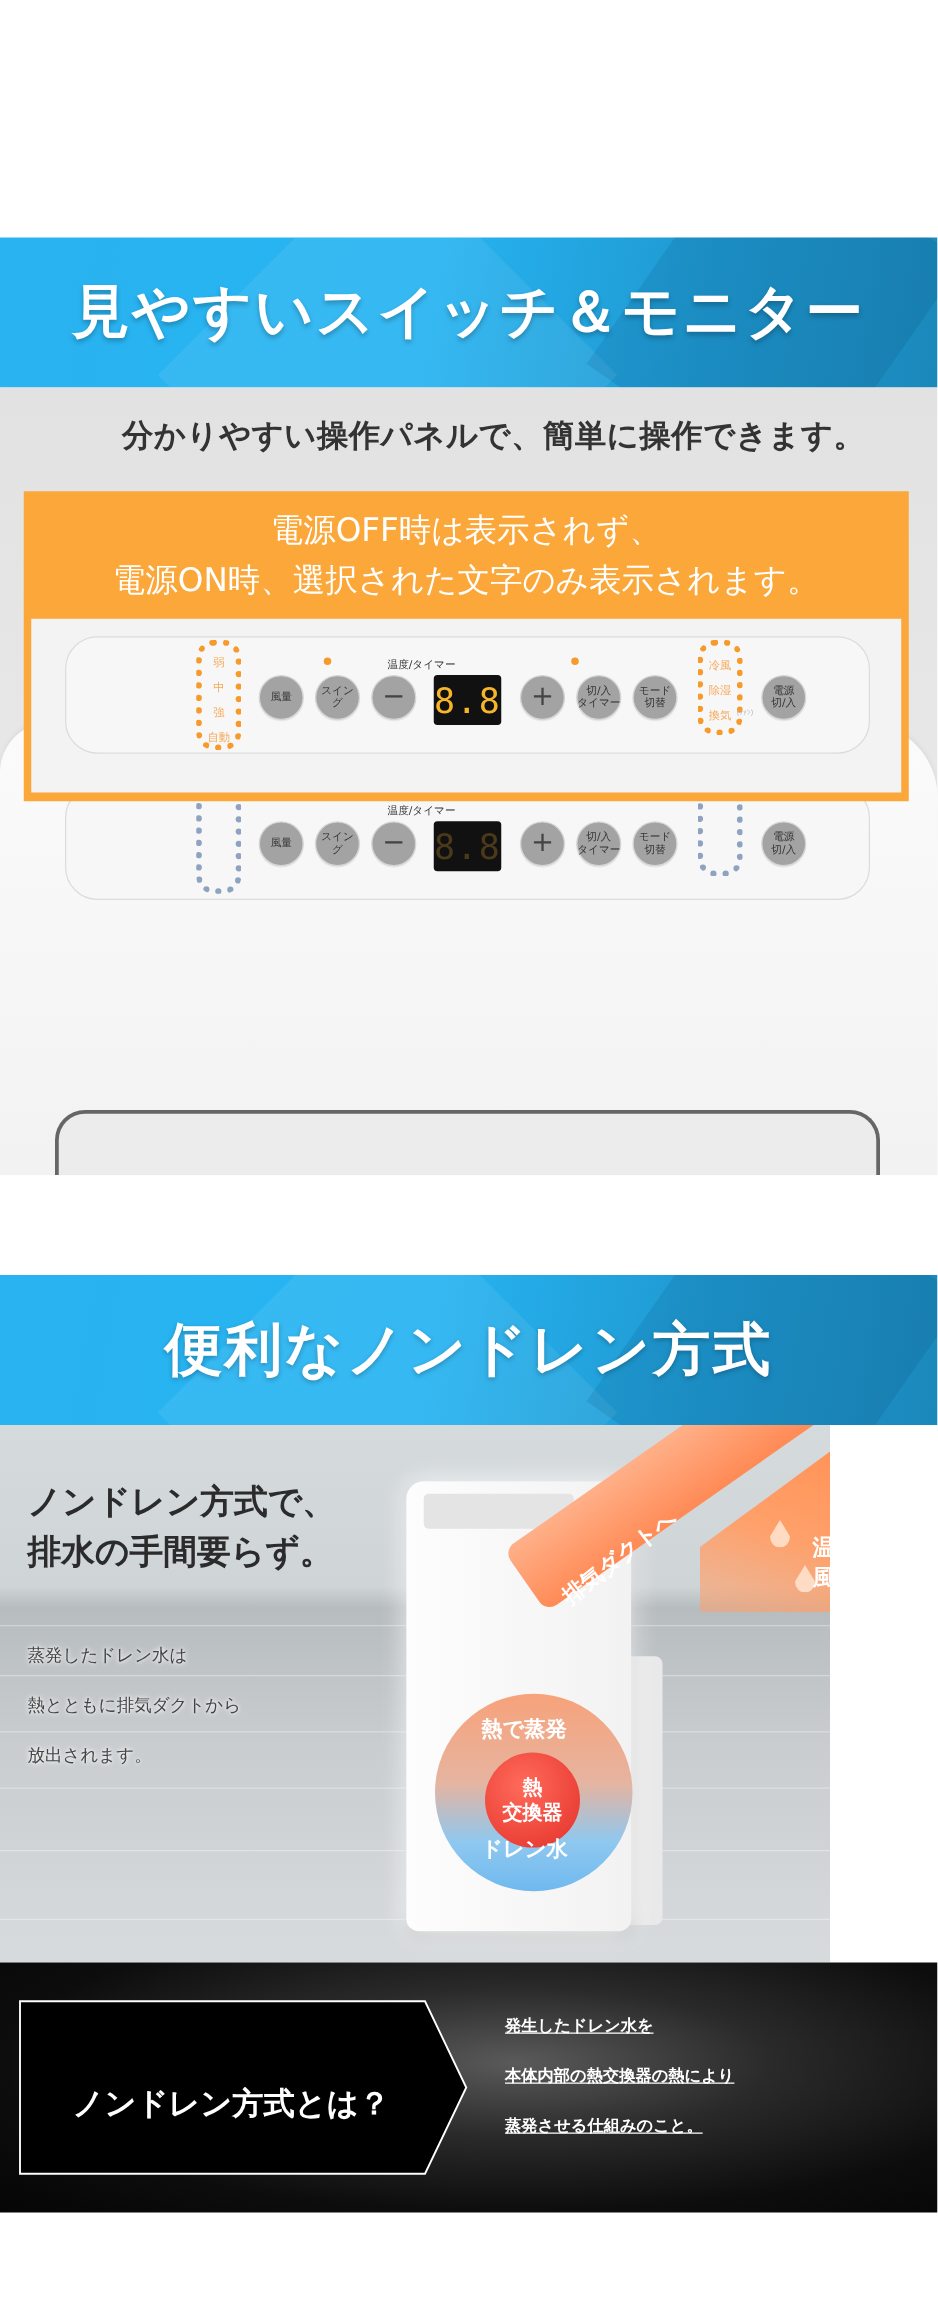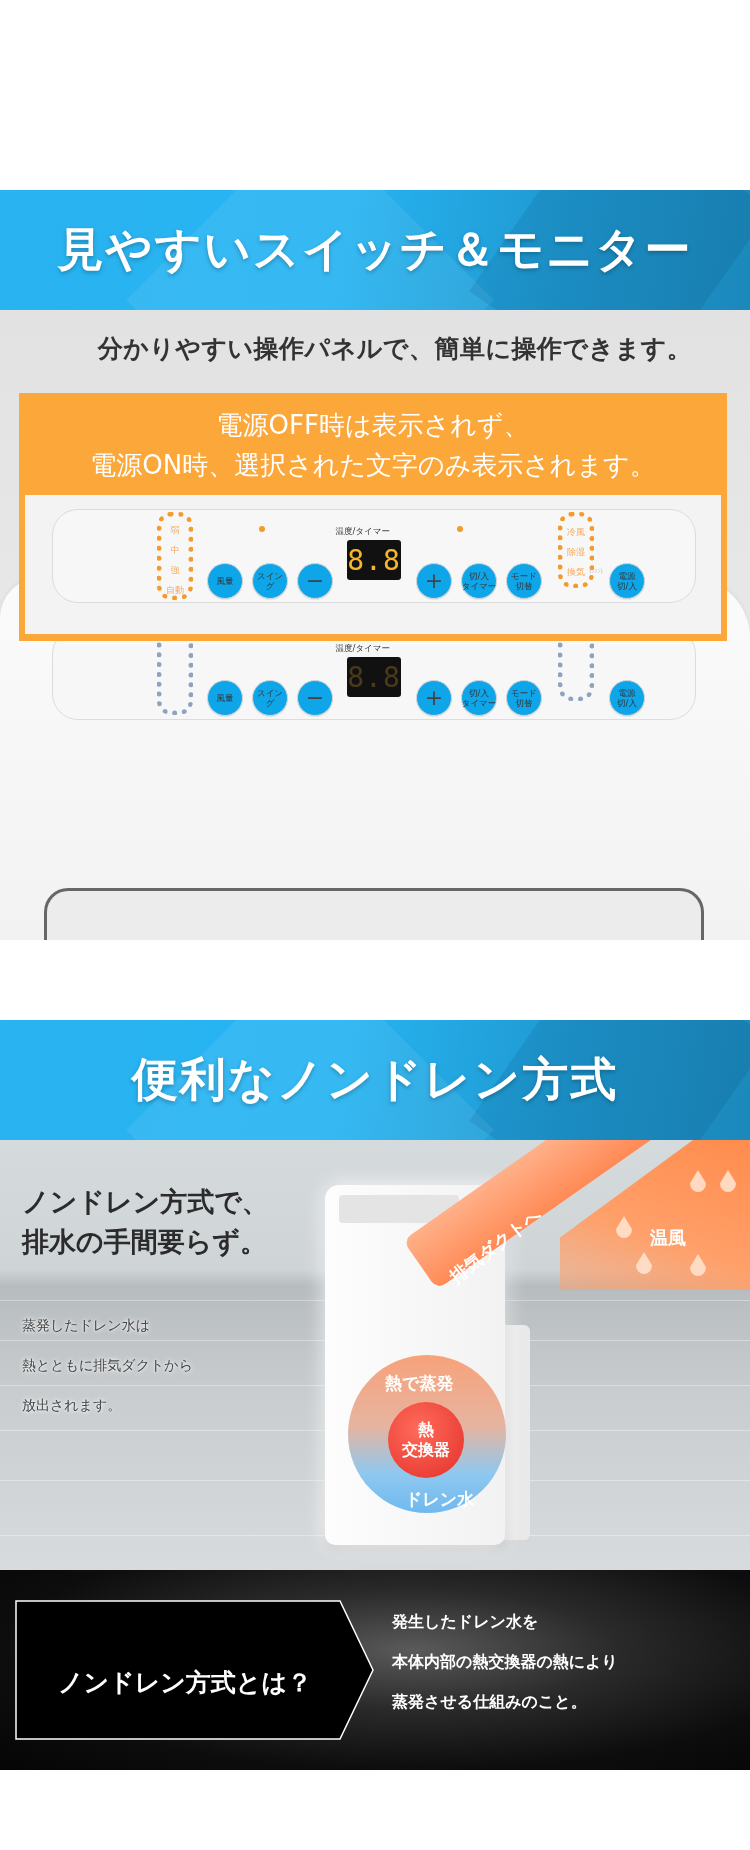--- a/index.html
+++ b/index.html
@@ -31,49 +31,49 @@
 
   .orange-box { position: absolute; left: 19px; top: 83px; width: 708px; height: 248px;
     background: #fba73a; }
   .orange-text { position: absolute; left: 0; right: 0; top: 12px; text-align: center;
     color: #fff; font-size: 26px; line-height: 40px; }
   .orange-inner { position: absolute; left: 6px; top: 102px; right: 6px; bottom: 7px;
     background: #f3f3f3; }
 
   .panel { position: absolute; border: 1px solid #dcdcdc; border-radius: 26px; background: #f7f7f7; }
   .btn { position: absolute; width: 36px; height: 36px; border-radius: 50%;
-    border: 1px solid #d5d5d5; background: #0ea5e9;
+    border: 1px solid #d5d5d5; background: #a3a3a3;
     display: flex; align-items: center; justify-content: center; text-align: center;
-    font-size: 8.5px; color: #333; line-height: 10px; box-shadow: 0 1px 1px rgba(0,0,0,0.08); margin-top: 23px; }
+    font-size: 8.5px; color: #333; line-height: 10px; box-shadow: 0 1px 1px rgba(0,0,0,0.08); }
   .btn.big { font-size: 22px; color: #444; }
   .lcd { position: absolute; width: 54px; height: 40px; background: #111; border-radius: 3px;
     color: #f7b52a; font-family: "DejaVu Sans Mono", monospace; font-size: 28px;
     display: flex; align-items: center; justify-content: center; letter-spacing: 1px; }
   .lcd.off { color: #4a3a1a; }
-  .lcd-label { position: absolute; font-size: 8.5px; color: #333; width: 80px; text-align: right; }
+  .lcd-label { position: absolute; font-size: 8.5px; color: #333; width: 80px; text-align: left; }
   .led { position: absolute; width: 6px; height: 6px; border-radius: 50%; background: #f59a2b; }
   .dotted { position: absolute; border: 5px dotted #f59a2b; border-radius: 14px; }
   .dotted.blue { border-color: #8fa3c0; }
   .ind { position: absolute; font-size: 9px; color: #f7a85a; width: 30px; text-align: center; }
 
   .arrow { position: absolute; width: 50px; }
   .arrow .head { width: 0; height: 0; border-left: 25px solid transparent; border-right: 25px solid transparent;
     border-bottom: 28px solid #6b7fa0; margin: 0 auto; }
   .arrow .shaft { width: 18px; height: 52px; margin: 0 auto;
     background: linear-gradient(180deg, #6b7fa0, #9aabc6); }
   .arrow .line { width: 18px; height: 3px; margin: 3px auto 0; background: #8a9bb8; }
 
   .unit-top { position: absolute; left: 0; top: 268px; width: 750px; height: 362px;
     background: linear-gradient(180deg, #fbfbfb, #f2f2f2); border-top-left-radius: 40px; border-top-right-radius: 60px;
     box-shadow: 0 -2px 4px rgba(0,0,0,0.05); }
   .unit-slot { position: absolute; left: 44px; top: 578px; width: 660px; height: 52px;
     border: 3px solid #666; border-bottom: none; border-radius: 24px 24px 0 0; background: #ececec; }
 
   
-  .sec2 { position: absolute; left: 0; top: 1140px; width: 750px; height: 430px; overflow: hidden;
+  .sec2 { position: absolute; left: 0; top: 1140px; width: 664px; height: 430px; overflow: hidden;
     background: linear-gradient(180deg, #d5dadd 0%, #cfd4d7 30%, #b7bcbf 34%, #c9cdd0 60%, #d8dbdd 100%); }
   .floor-line { position: absolute; left: 0; width: 750px; height: 1px; background: rgba(255,255,255,0.35); }
   .s2-head { position: absolute; left: 22px; top: 42px; font-size: 27px; font-weight: bold; color: #2b2b2b;
     line-height: 40px; }
   .s2-body { position: absolute; left: 22px; top: 165px; font-size: 14px; color: #444; line-height: 40px;
     text-shadow: 0 0 6px #fff, 0 0 3px #fff; }
 
   .warm-cone { position: absolute; left: 560px; top: 0; width: 190px; height: 150px;
     background: linear-gradient(200deg, #ff8c4d 0%, #ffa06a 60%, rgba(255,160,106,0.5) 100%);
     clip-path: polygon(100% 0, 100% 100%, 0 100%, 0 65%, 70% 0); }
@@ -90,31 +90,31 @@
     background: linear-gradient(180deg, #ffb089, #ff8a55); transform: rotate(-35deg); transform-origin: left center;
     border-radius: 10px; }
   .duct-label { position: absolute; left: 445px; top: 130px; font-size: 18px; color: #fff; font-weight: bold;
     transform: rotate(-38deg); transform-origin: left top; white-space: nowrap; }
   .circle-big { position: absolute; left: 348px; top: 215px; width: 158px; height: 158px; border-radius: 50%;
     background: linear-gradient(180deg, #f7a27a 0%, #e6b4a0 45%, #8fc8ef 75%, #6fb9ef 100%); }
   .evap-label { position: absolute; left: 385px; top: 232px; font-size: 17px; color: #fff; font-weight: bold; }
   .circle-red { position: absolute; left: 388px; top: 262px; width: 76px; height: 76px; border-radius: 50%;
     background: radial-gradient(circle at 40% 35%, #ff6b5a, #e4302a); color: #fff; font-size: 16px; font-weight: bold;
     display: flex; flex-direction: column; align-items: center; justify-content: center; line-height: 20px; }
-  .drain-label { position: absolute; left: 385px; top: 348px; font-size: 17px; color: #fff; font-weight: bold; margin-left: 20px; }
+  .drain-label { position: absolute; left: 385px; top: 328px; font-size: 17px; color: #fff; font-weight: bold; }
 
   
   .sec3 { position: absolute; left: 0; top: 1570px; width: 750px; height: 200px; overflow: hidden;
     background: radial-gradient(ellipse at 55% 40%, #5a5a5a 0%, #2a2a2a 35%, #0d0d0d 70%, #050505 100%); }
   .callout { position: absolute; left: 15px; top: 30px; width: 360px; height: 140px; }
   .callout svg { position: absolute; left: 0; top: 0; }
   .callout-text { position: absolute; left: 0; top: 0; width: 340px; height: 164px; display: flex;
     align-items: center; justify-content: center; color: #fff; font-size: 25px; font-weight: bold; }
-  .s3-body { position: absolute; left: 392px; top: 32px; color: #fff; font-size: 16px; font-weight: bold;
-    line-height: 40px; }
+  .s3-body { position: absolute; left: 404px; top: 32px; color: #fff; font-size: 13px; font-weight: bold;
+    line-height: 40px; text-decoration: underline; }
 </style>
 </head>
 <body>
 
 <div class="banner" style="top:190px;">
   <div class="facet1"></div>
     <div class="facet2"></div>
   <div class="title">見やすいスイッチ＆モニター</div>
 </div>
 

